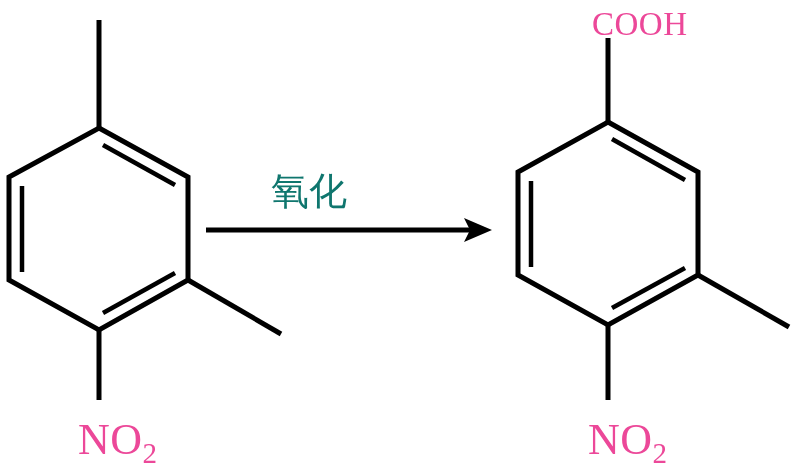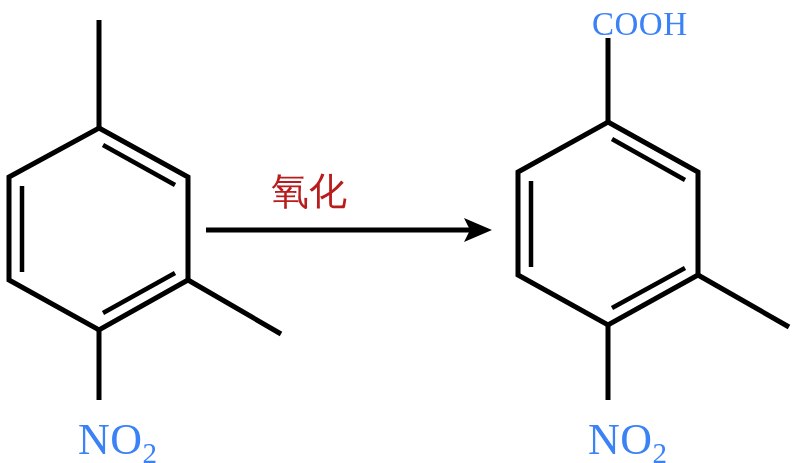--- a/index.html
+++ b/index.html
@@ -40,41 +40,41 @@
     stroke-width: 5;
     fill: none;
   }
   .arrow-head {
     fill: #000000;
     stroke: none;
   }
   .atom-label {
     position: absolute;
     font-family: "Liberation Serif", serif;
-    color: #3b82f6;
+    color: #ec4899;
     white-space: nowrap;
     line-height: 1;
     letter-spacing: 0.5px;
   }
   .atom-label sub {
     font-size: 0.66em;
     vertical-align: -0.32em;
     letter-spacing: 0;
   }
   .label-nitro {
     font-size: 44px;
     margin-top: 20px;
   }
   .label-cooh {
     font-size: 33px;
   }
   .reagent-label {
     position: absolute;
     font-family: "DejaVu Sans", sans-serif;
-    color: #b91c1c;
+    color: #0f766e;
     font-size: 38px;
     line-height: 1;
     white-space: nowrap;
   }
 </style>
 </head>
 <body>
 
 <div id="scene">
 

